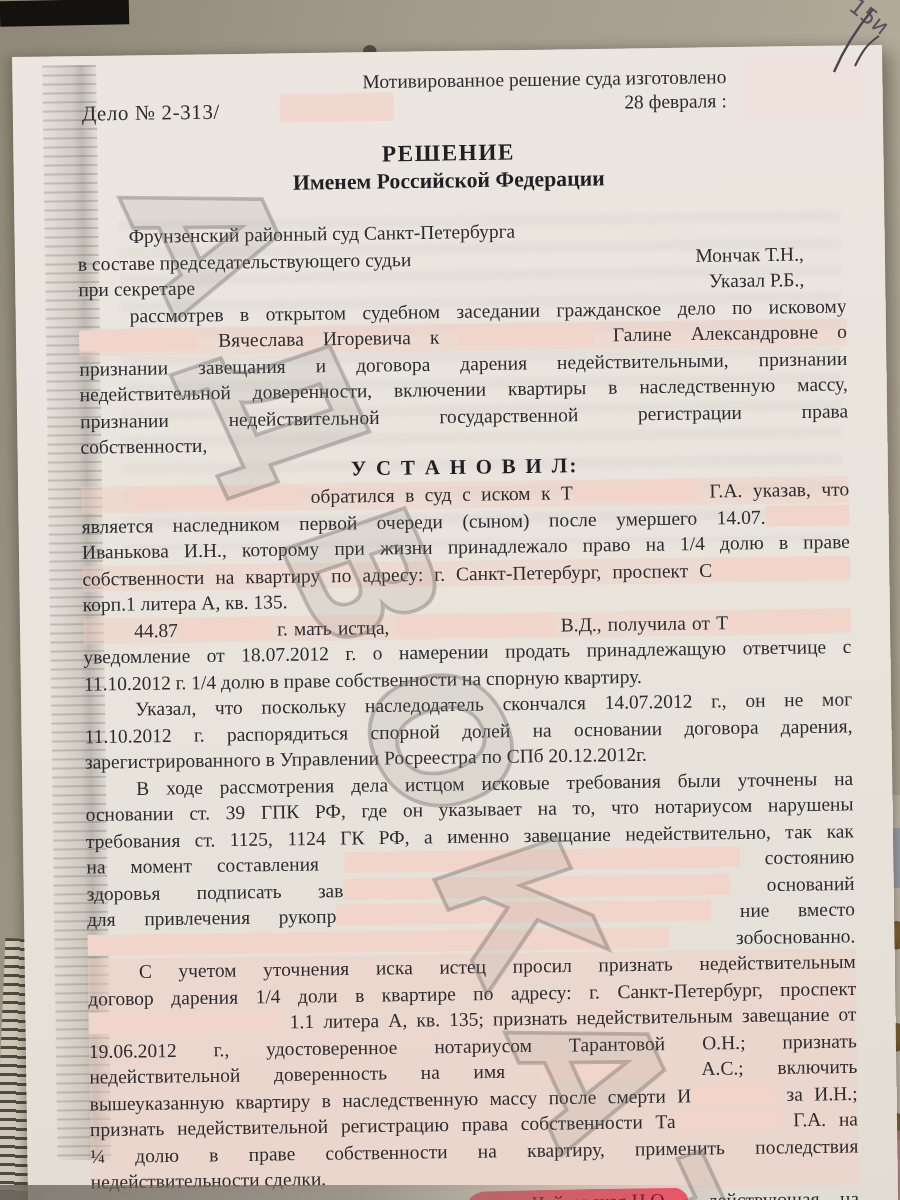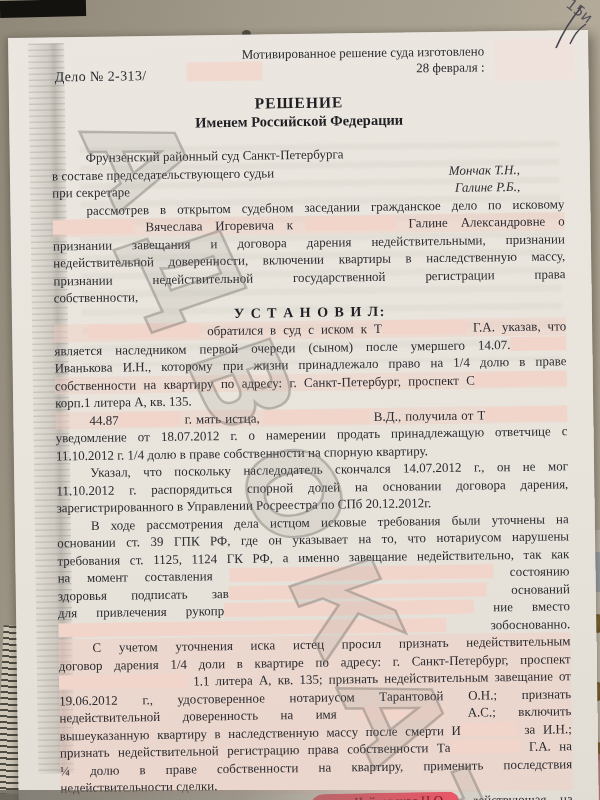--- a/index.html
+++ b/index.html
@@ -44,21 +44,21 @@
   .title-sub{font-size:14.5px;font-weight:bold;margin-top:1px;}
   
   .doc-body{position:absolute;left:42px;right:26px;top:112px;font-size:13px;color:#2b2b30;}
   .line{height:17.5px;line-height:17.5px;overflow:hidden;}
   .line.jl{text-align:justify;text-align-last:justify;}
   .line.ind{text-indent:34px;}
   .line.center{text-align:center;text-align-last:center;}
   .line.bold{font-weight:bold;font-size:14px;letter-spacing:1.5px;color:#1f1f24;}
   .line.wash{background:rgba(241,204,194,.45);}
   .line.split{display:flex;justify-content:space-between;}
-  .line.split span:last-child{margin-right:44px;font-style:italic;}
+  .line.split span:last-child{margin-right:28px;}
   .redact{display:inline-block;height:14px;background:#f1d5cb;vertical-align:-2px;border-radius:1px;}
   .hl-red{display:inline-block;background:#f25468;color:#6e1016;padding:0 9px;border-radius:15px/11px;transform:rotate(-.6deg);}
   .hand{position:absolute;right:6px;top:2px;font-family:"DejaVu Sans",sans-serif;font-size:15px;color:#474550;transform:rotate(38deg);opacity:.85;}
 </style>
 </head>
 <body>
 
 <div class="stage">
 
   <div class="black-strip"></div>
@@ -91,21 +91,21 @@
     </div>
 
     <div class="doc-body">
         <div class="line ind"><span>Фрунзенский районный  суд  Санкт-Петербурга</span></div>
         <div class="line split">
           <span>в составе председательствующего судьи</span>
           <span>Мончак Т.Н.,</span>
         </div>
         <div class="line split">
           <span>при секретаре</span>
-          <span>Галине Р.Б.,</span>
+          <span>Указал Р.Б.,</span>
         </div>
         <div class="line ind jl"><span>рассмотрев в открытом судебном заседании гражданское дело по исковому</span></div>
         <div class="line jl wash"><span class="redact" style="width: 80px;"></span><span> Вячеслава  Игоревича  к </span><span class="redact" style="width: 90px;"></span><span> Галине  Александровне  о</span></div>
         <div class="line jl"><span>признании завещания и договора дарения недействительными, признании</span></div>
         <div class="line jl"><span>недействительной доверенности, включении квартиры в наследственную массу,</span></div>
         <div class="line jl"><span>признании недействительной государственной регистрации права</span></div>
         <div class="line"><span>собственности,</span></div>
         <div class="line center bold"><span>У С Т А Н О В И Л:</span></div>
         <div class="line ind jl wash"><span class="redact" style="width: 112px;"></span><span> обратился в суд с иском к Т</span><span class="redact" style="width: 84px;"></span><span> Г.А. указав, что</span></div>
         <div class="line jl"><span>является наследником первой очереди (сыном) после умершего 14.07.</span><span class="redact" style="width: 56px;"></span></div>

